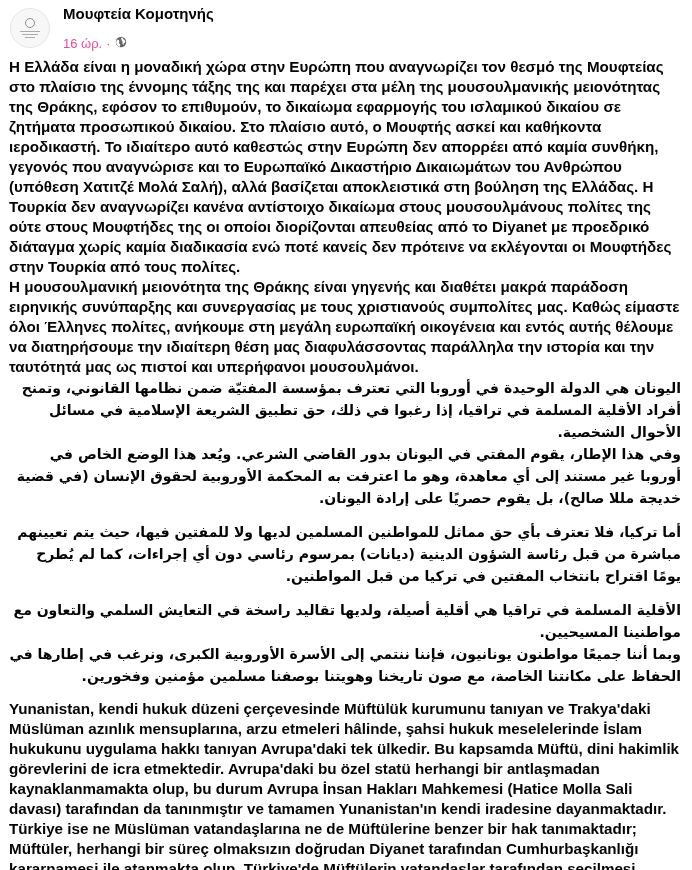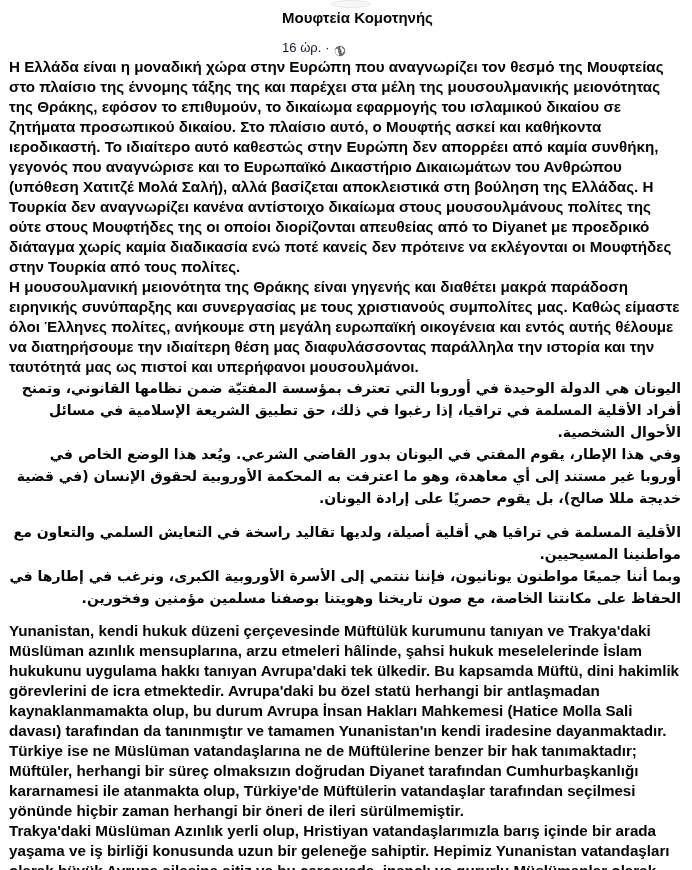--- a/index.html
+++ b/index.html
@@ -18,21 +18,20 @@
       position: relative;
       width: 692px;
       box-sizing: border-box;
       padding: 0 0 0 0;
     }
     .post-header {
       display: flex;
       align-items: center;
       height: 56px;
       padding-left: 10px;
-      flex-direction: column;
     }
     .avatar {
       width: 40px;
       height: 40px;
       border-radius: 50%;
       background: #f7f7f7;
       border: 1px solid #e4e6eb;
       box-sizing: border-box;
       display: flex;
       flex-direction: column;
@@ -62,23 +61,23 @@
     }
     .page-name {
       font-size: 15px;
       font-weight: 600;
       color: #050505;
       line-height: 19px;
       cursor: pointer;
     }
     .meta {
       display: flex;
-      align-items: flex-end;
+      align-items: flex-start;
       font-size: 13px;
-      color: #0f172a;
+      color: #ec4899;
       line-height: 17px;
       margin-top: 12px;
     }
     .meta .dot {
       margin: 0 4px;
     }
     .globe-icon {
       display: inline-block;
       width: 12px;
       height: 12px;
@@ -141,20 +140,21 @@
 
   <div class="post-body">
     <div class="greek">
       <p class="para">Η Ελλάδα είναι η μοναδική χώρα στην Ευρώπη που αναγνωρίζει τον θεσμό της Μουφτείας στο πλαίσιο της έννομης τάξης της και παρέχει στα μέλη της μουσουλμανικής μειονότητας της Θράκης, εφόσον το επιθυμούν, το δικαίωμα εφαρμογής του ισλαμικού δικαίου σε ζητήματα προσωπικού δικαίου. Στο πλαίσιο αυτό, ο Μουφτής ασκεί και καθήκοντα ιεροδικαστή. Το ιδιαίτερο αυτό καθεστώς στην Ευρώπη δεν απορρέει από καμία συνθήκη, γεγονός που αναγνώρισε και το Ευρωπαϊκό Δικαστήριο Δικαιωμάτων του Ανθρώπου (υπόθεση Χατιτζέ Μολά Σαλή), αλλά βασίζεται αποκλειστικά στη βούληση της Ελλάδας. Η Τουρκία δεν αναγνωρίζει κανένα αντίστοιχο δικαίωμα στους μουσουλμάνους πολίτες της ούτε στους Μουφτήδες της οι οποίοι διορίζονται απευθείας από το Diyanet με προεδρικό διάταγμα χωρίς καμία διαδικασία ενώ ποτέ κανείς δεν πρότεινε να εκλέγονται οι Μουφτήδες στην Τουρκία από τους πολίτες.</p>
       <p class="para">Η μουσουλμανική μειονότητα της Θράκης είναι γηγενής και διαθέτει μακρά παράδοση ειρηνικής συνύπαρξης και συνεργασίας με τους χριστιανούς συμπολίτες μας. Καθώς είμαστε όλοι Έλληνες πολίτες, ανήκουμε στη μεγάλη ευρωπαϊκή οικογένεια και εντός αυτής θέλουμε να διατηρήσουμε την ιδιαίτερη θέση μας διαφυλάσσοντας παράλληλα την ιστορία και την ταυτότητά μας ως πιστοί και υπερήφανοι μουσουλμάνοι.</p>
     </div>
 
     <div class="arabic-block">
       <p class="para">اليونان هي الدولة الوحيدة في أوروبا التي تعترف بمؤسسة المفتيّة ضمن نظامها القانوني، وتمنح أفراد الأقلية المسلمة في تراقيا، إذا رغبوا في ذلك، حق تطبيق الشريعة الإسلامية في مسائل الأحوال الشخصية.
 وفي هذا الإطار، يقوم المفتي في اليونان بدور القاضي الشرعي. ويُعد هذا الوضع الخاص في أوروبا غير مستند إلى أي معاهدة، وهو ما اعترفت به المحكمة الأوروبية لحقوق الإنسان (في قضية خديجة مللا صالح)، بل يقوم حصريًا على إرادة اليونان.</p>
+      <p class="para">أما تركيا، فلا تعترف بأي حق مماثل للمواطنين المسلمين لديها ولا للمفتين فيها، حيث يتم تعيينهم مباشرة من قبل رئاسة الشؤون الدينية (ديانات) بمرسوم رئاسي دون أي إجراءات، كما لم يُطرح يومًا اقتراح بانتخاب المفتين في تركيا من قبل المواطنين.</p>
       <p class="para">الأقلية المسلمة في تراقيا هي أقلية أصيلة، ولديها تقاليد راسخة في التعايش السلمي والتعاون مع مواطنينا المسيحيين.
 وبما أننا جميعًا مواطنون يونانيون، فإننا ننتمي إلى الأسرة الأوروبية الكبرى، ونرغب في إطارها في الحفاظ على مكانتنا الخاصة، مع صون تاريخنا وهويتنا بوصفنا مسلمين مؤمنين وفخورين.</p>
     </div>
 
     <div class="turkish">
       <p class="para">Yunanistan, kendi hukuk düzeni çerçevesinde Müftülük kurumunu tanıyan ve Trakya'daki Müslüman azınlık mensuplarına, arzu etmeleri hâlinde, şahsi hukuk meselelerinde İslam hukukunu uygulama hakkı tanıyan Avrupa'daki tek ülkedir. Bu kapsamda Müftü, dini hakimlik görevlerini de icra etmektedir. Avrupa'daki bu özel statü herhangi bir antlaşmadan kaynaklanmamakta olup, bu durum Avrupa İnsan Hakları Mahkemesi (Hatice Molla Sali davası) tarafından da tanınmıştır ve tamamen Yunanistan'ın kendi iradesine dayanmaktadır. Türkiye ise ne Müslüman vatandaşlarına ne de Müftülerine benzer bir hak tanımaktadır; Müftüler, herhangi bir süreç olmaksızın doğrudan Diyanet tarafından Cumhurbaşkanlığı kararnamesi ile atanmakta olup, Türkiye'de Müftülerin vatandaşlar tarafından seçilmesi yönünde hiçbir zaman herhangi bir öneri de ileri sürülmemiştir.</p>
       <p class="para">Trakya'daki Müslüman Azınlık yerli olup, Hristiyan vatandaşlarımızla barış içinde bir arada yaşama ve iş birliği konusunda uzun bir geleneğe sahiptir. Hepimiz Yunanistan vatandaşları olarak büyük Avrupa ailesine aitiz ve bu çerçevede, inançlı ve gururlu Müslümanlar olarak tarihimiz ve kimliğimizi koruyarak, kendimize özgü konumumuzu sürdürmek istemekteyiz.</p>
     </div>
   </div>
 </div>

